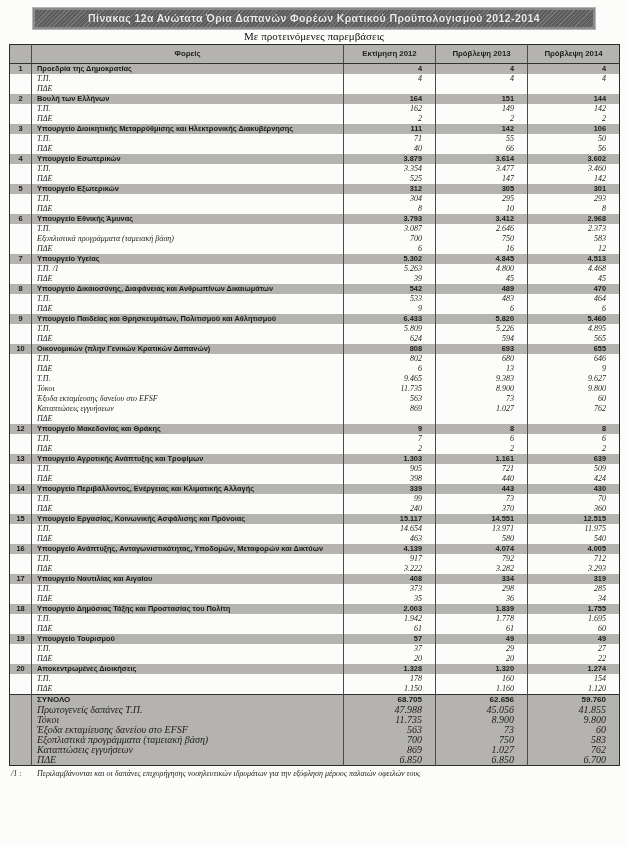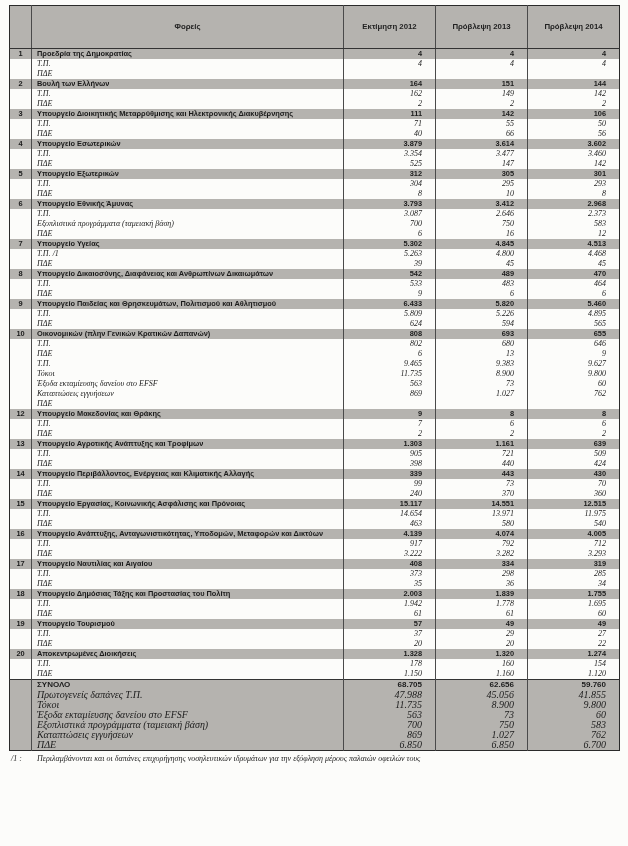--- a/index.html
+++ b/index.html
@@ -61,21 +61,21 @@
     background-size:2px 2px;
   }
 
   thead th{
     border-bottom:1px solid #333;
     font-family:"Liberation Sans",sans-serif;
     font-weight:bold;
     font-size:7.8px;
     text-align:center;
     color:#222;
-    padding:16px 3px;
+    padding:4px 3px;
   }
 
   tr.g td{
     font-family:"Liberation Sans",sans-serif;
     font-weight:bold;
     font-size:7.4px;
     color:#1a1a1a;
   }
   tr.s td{
     font-style:italic;
@@ -106,20 +106,22 @@
     color:#222;
   }
   .footnote .marker{width:26px;flex:none;}
   .footnote .txt{flex:1;}
 </style>
 </head>
 <body>
 
 <div class="page">
 
+  <div class="title-band">Πίνακας 12α Ανώτατα Όρια Δαπανών Φορέων Κρατικού Προϋπολογισμού 2012-2014</div>
+  <div class="subtitle">Με προτεινόμενες παρεμβάσεις</div>
 
   <table>
     <colgroup>
       <col class="c-idx">
         <col class="c-lbl">
         <col class="c-num">
         <col class="c-num">
         <col class="c-num">
     </colgroup>
     <thead>

